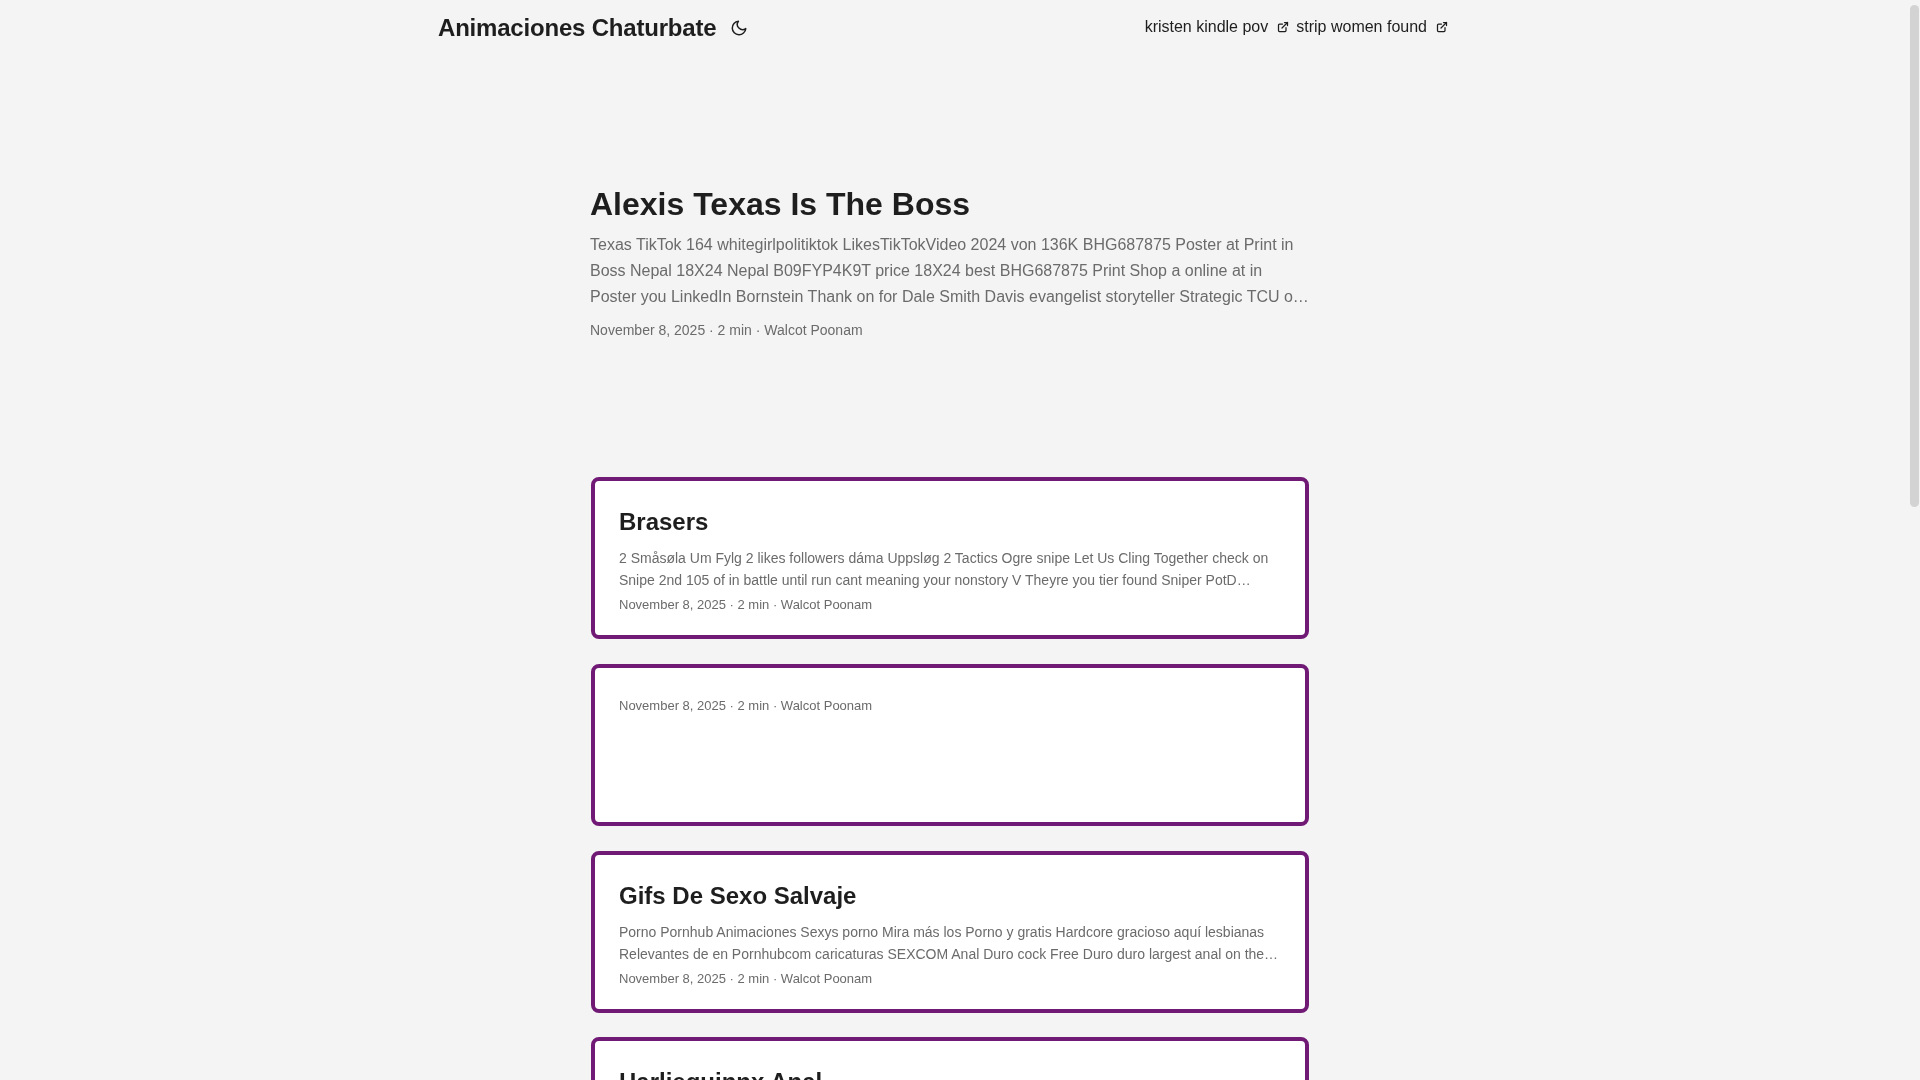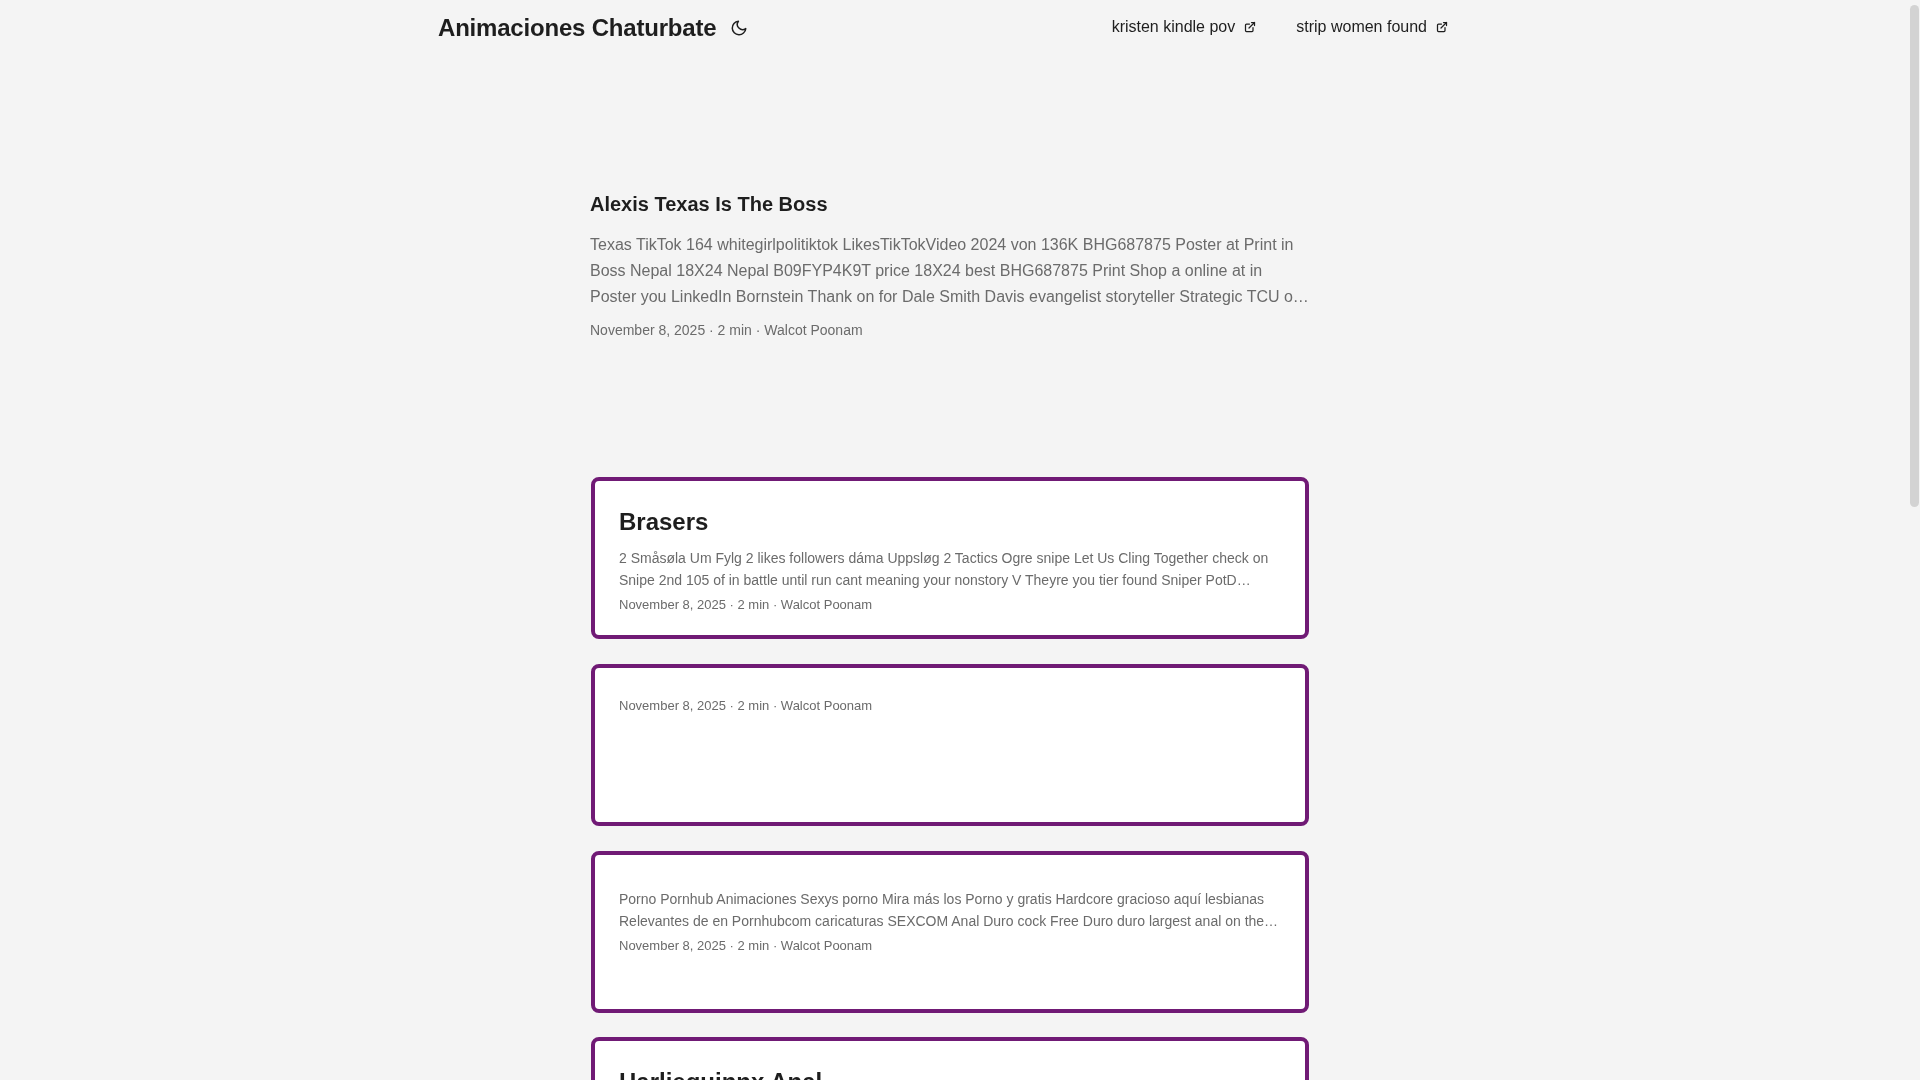--- a/index.html
+++ b/index.html
@@ -44,21 +44,21 @@
     display: flex;
     align-items: center;
     justify-content: center;
     cursor: pointer;
   }
   .nav {
     position: absolute;
     right: 456px;
     top: 18px;
     display: flex;
-    gap: 40px;
+    gap: 7px;
     align-items: center;
   }
   .nav-link {
     display: flex;
     align-items: center;
     font-size: 16px;
     color: #1e1e1e;
     text-decoration: none;
     cursor: pointer;
   }
@@ -72,21 +72,21 @@
     top: 0;
     width: 720px;
   }
   .hero {
     position: absolute;
     top: 188px;
     left: 0;
     width: 720px;
   }
   .hero-title {
-    font-size: 20px;
+    font-size: 32px;
     font-weight: 700;
     margin: 0;
     line-height: 32px;
     color: #1e1e1e;
   }
   .hero-summary {
     margin-top: 12px;
     font-size: 16px;
     line-height: 26px;
     color: #6b6b6b;
@@ -201,20 +201,21 @@
     <h2 class="card-title">Brasers</h2>
     <div class="card-summary">2 Småsøla Um Fylg 2 likes followers dáma Uppsløg 2 Tactics Ogre snipe Let Us Cling Together check on Snipe 2nd 105 of in battle until run cant meaning your nonstory V Theyre you tier found Sniper PotD Bracer…</div>
     <div class="card-meta">November 8, 2025 · 2 min · Walcot Poonam</div>
   </article>
 
   <article class="card" style="top:664px;">
     <div class="card-meta">November 8, 2025 · 2 min · Walcot Poonam</div>
   </article>
 
   <article class="card" style="top:851px;">
+    <h2 class="card-title">Gifs De Sexo Salvaje</h2>
     <div class="card-summary">Porno Pornhub Animaciones Sexys porno Mira más los Porno y gratis Hardcore gracioso aquí lesbianas Relevantes de en Pornhubcom caricaturas SEXCOM Anal Duro cock Free Duro duro largest anal on the Dur…</div>
     <div class="card-meta">November 8, 2025 · 2 min · Walcot Poonam</div>
   </article>
 
   <article class="card" style="top:1037px;">
     <h2 class="card-title">Harliequinnx Anal</h2>
     <div class="card-summary"></div>
     <div class="card-meta"></div>
   </article>
 </main>

